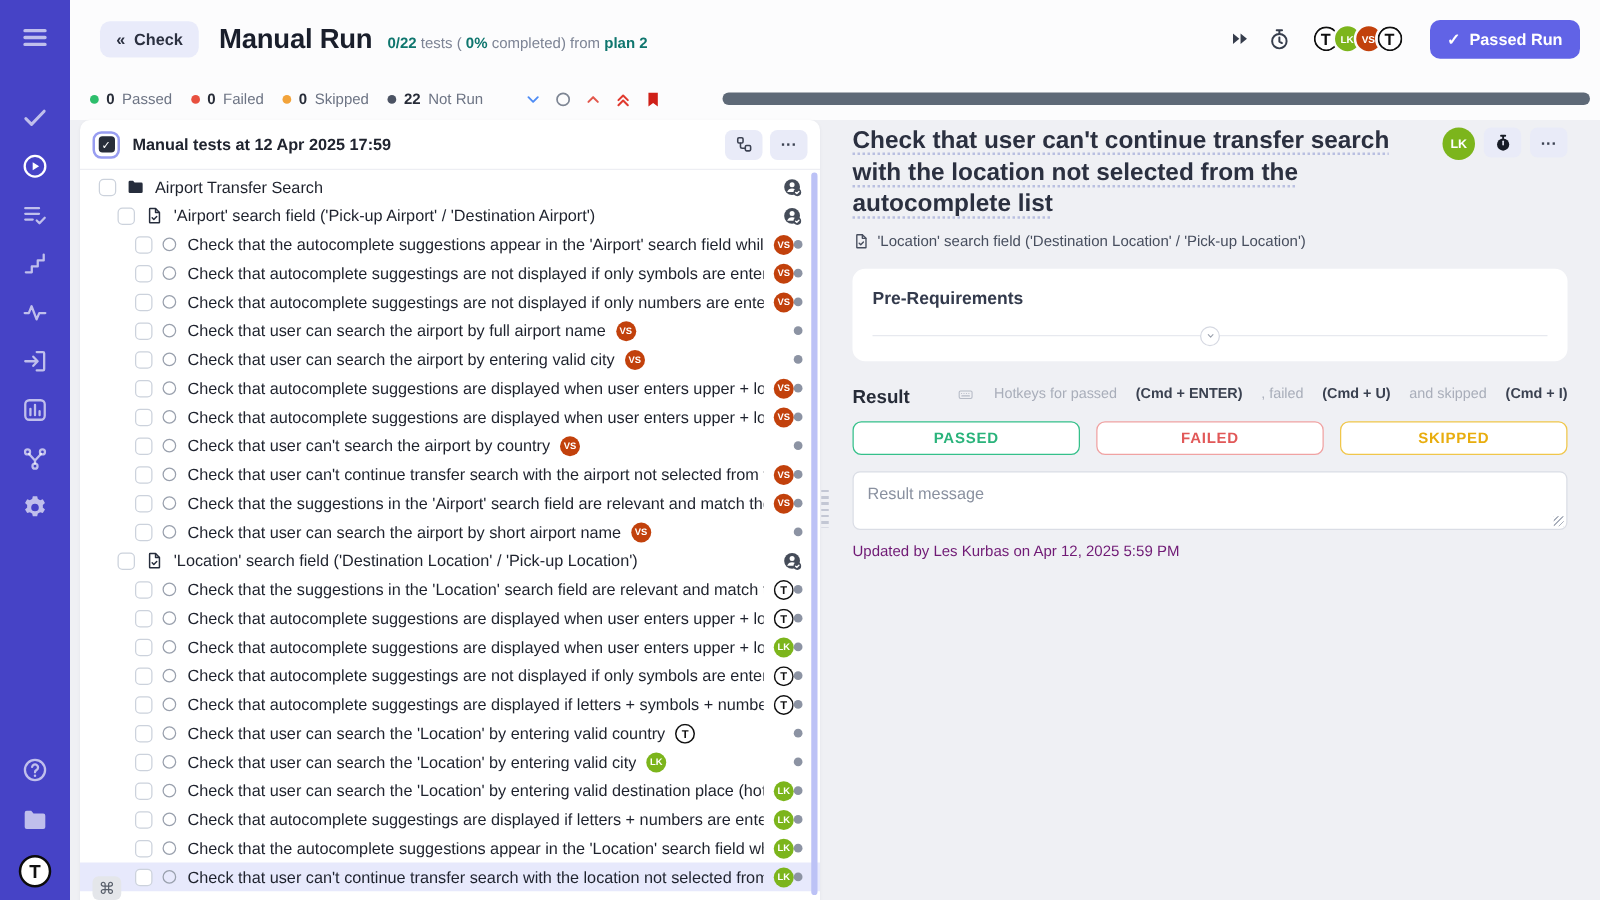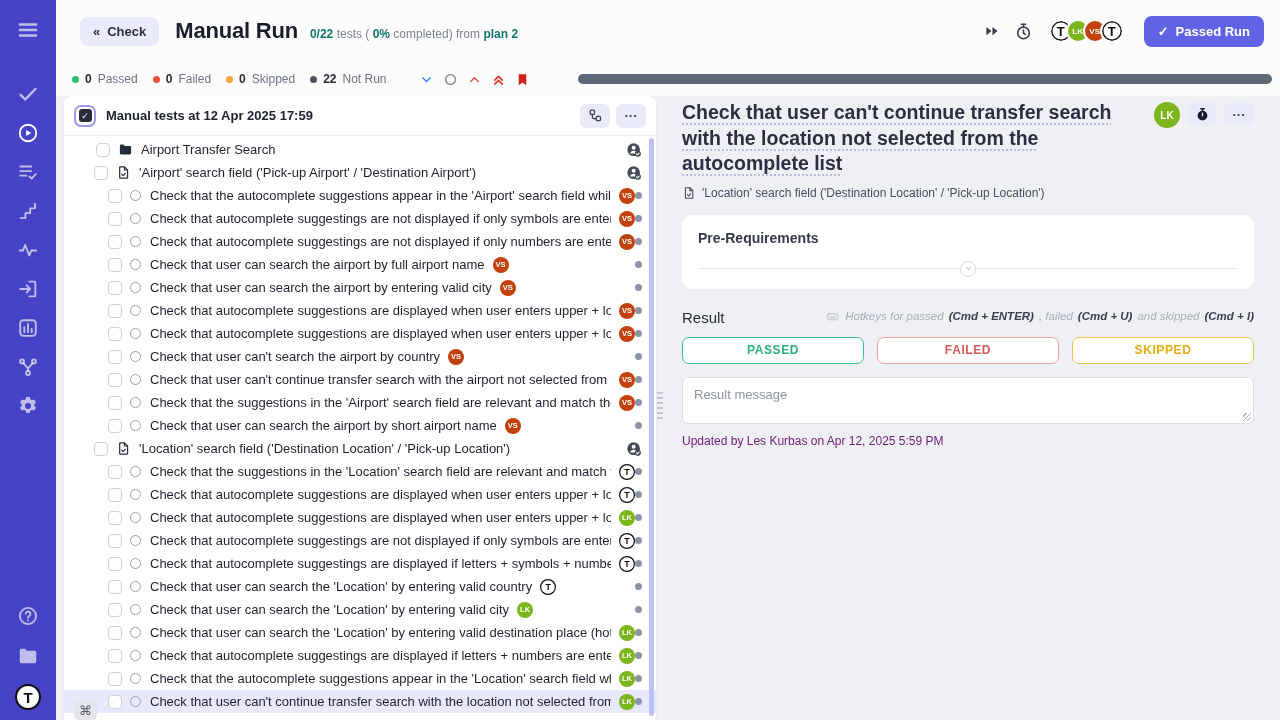--- a/index.html
+++ b/index.html
@@ -58,21 +58,21 @@
     display:flex; align-items:center; justify-content:center; cursor:pointer; background:#fff; }
   .selall .inner { width:13px; height:13px; background:#272d3a; border-radius:3px; color:#fff; font-size:9px;
     display:flex; align-items:center; justify-content:center; }
   .list-title { font-size:13px; font-weight:700; color:#20242f; }
   .head-btns { margin-left:auto; display:flex; gap:6px; }
   .hbtn { width:30px; height:24px; background:#e9ebf8; border:none; border-radius:6px; color:#3c4252;
     display:flex; align-items:center; justify-content:center; cursor:pointer; font-size:13px; font-weight:700;
     font-family:"Liberation Sans", sans-serif; }
   .tree { padding-top:2px; position:relative; }
   .trow { height:23px; display:flex; align-items:center; padding-right:14px; cursor:pointer; }
-  .trow.lvl0 { padding-left:32px; } .trow.lvl1 { padding-left:30px; } .trow.lvl2 { padding-left:44px; }
+  .trow.lvl0 { padding-left:15px; } .trow.lvl1 { padding-left:30px; } .trow.lvl2 { padding-left:44px; }
   .trow.selected { background:#e7e9fc; }
   .cb { flex:none; width:14px; height:14px; border:1.5px solid #ccd2dc; border-radius:4px; background:#fff; margin-right:8px; cursor:pointer; }
   .st-circle { flex:none; width:11px; height:11px; border:1.5px solid #99a0ad; border-radius:50%; margin-right:9px; }
   .t-ico { flex:none; margin-right:8px; color:#262d3c; display:flex; }
   .t-label { font-size:13px; color:#1e222d; white-space:nowrap; overflow:hidden; }
   .g-label { font-weight:400; }
   .row-avatar { flex:none; margin-left:8px; width:16px; height:16px; border-radius:50%; color:#fff; font-size:7.5px;
     font-weight:800; display:flex; align-items:center; justify-content:center; }
   .row-avatar.t-logo { background:#fff; color:#101010; box-shadow:inset 0 0 0 1.2px #101010; font-size:9px; }
   .t-spacer { flex:1; }
@@ -91,22 +91,22 @@
   .d-avatar { width:26px; height:26px; border-radius:50%; color:#fff; font-weight:800; font-size:10px;
     display:flex; align-items:center; justify-content:center; cursor:pointer; }
   .d-sub { margin-top:9px; display:flex; align-items:center; gap:6px; font-size:12px; color:#474e5e; }
   .d-sub .t-ico { margin:0; color:#474e5e; }
   .prereq-card { margin-top:15px; background:#fff; border-radius:10px; padding:15px 16px 20px; }
   .prereq-title { font-size:14px; font-weight:700; color:#333a4c; }
   .prereq-div { margin-top:22px; position:relative; border-top:1px solid #e7e9ef; }
   .div-toggle { position:absolute; left:50%; top:-8px; margin-left:-8px; width:16px; height:16px; background:#fff;
     border:1px solid #d6d9e2; border-radius:50%; color:#9aa0ac; display:flex; align-items:center; justify-content:center; cursor:pointer; }
   .result-row { margin-top:20px; display:flex; align-items:baseline; }
-  .result-title { font-size:15px; font-weight:400; color:#272c38;text-align:center; }
-  .hotkeys { margin-left:auto; font-size:11.5px; color:#a9aeba; display:flex; align-items:center; gap:5px;font-style:italic; }
+  .result-title { font-size:15px; font-weight:700; color:#272c38;text-align:center; }
+  .hotkeys { margin-left:auto; font-size:11.5px; color:#a9aeba; display:flex; align-items:center; gap:15px; }
   .hotkeys b { color:#3a4150; }
   .hotkeys .icon { color:#b6bbc6; }
   .verdicts { margin-top:11px; display:flex; gap:13px; }
   .vbtn { flex:1; height:27px; background:#fff; border-radius:7px; border:1.5px solid; font-size:12px; font-weight:700;
     letter-spacing:.6px; cursor:pointer; font-family:"Liberation Sans", sans-serif; }
   .msgwrap { position:relative; margin-top:13px; }
   .msg { width:100%; height:47px; border:1px solid #dadde5; border-radius:6px; padding:9px 11px; font-size:13px;
     color:#2a2f3b; resize:none; font-family:"Liberation Sans", sans-serif; background:#fff; display:block; }
   .msg::placeholder { color:#8a91a0; }
   .msg-grip { position:absolute; right:3px; bottom:3px; width:8px; height:8px;

